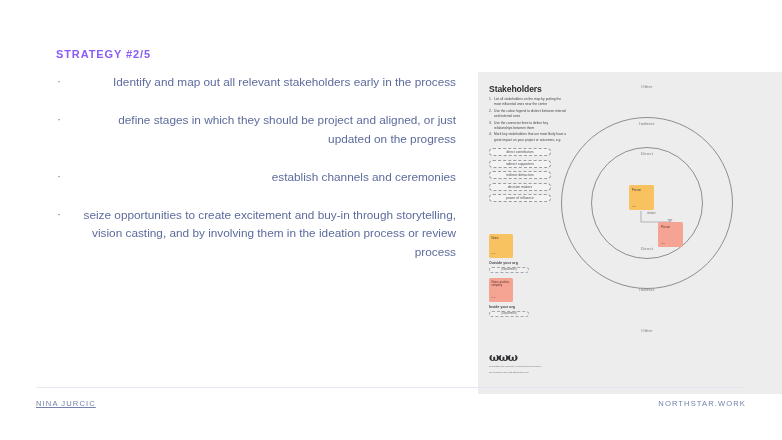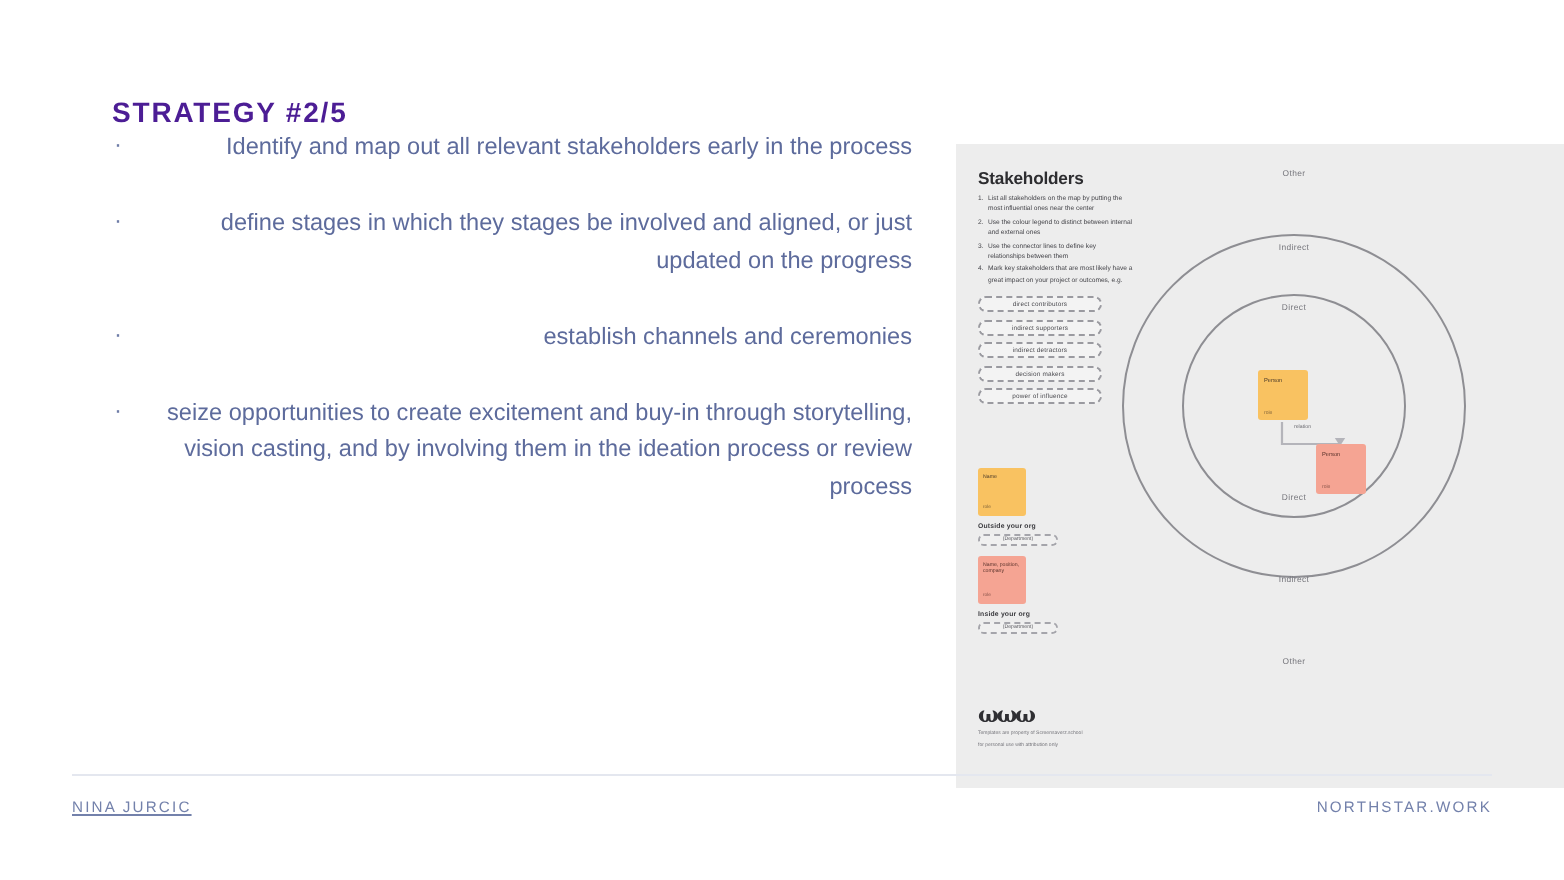--- a/index.html
+++ b/index.html
@@ -15,24 +15,25 @@
     background: #ffffff;
   }
 
   
   #left-col {
     position: absolute;
     left: 56px; top: 48px;
     width: 400px;
   }
   #eyebrow {
-    font-size: 14px;
+    font-size: 11px;
     font-weight: bold;
     letter-spacing: 0.9px;
-    color: #4c1d95;
+    color: #8b5cf6;
+    margin-bottom: 13px;
   }
   #headline {
     font-size: 26px;
     font-weight: 400;
     line-height: 1.26;
     color: #2e3550;
     letter-spacing: -0.2px;
     margin-bottom: 26px;
   }
   #bullets { width: 400px; }
@@ -266,21 +267,21 @@
     <div id="eyebrow">STRATEGY #2/5</div>
 
 
     <div id="bullets">
       <div class="bullet">
         <div class="bullet-dot">·</div>
         <div class="bullet-text">Identify and map out all relevant stakeholders early in the process</div>
       </div>
       <div class="bullet">
         <div class="bullet-dot">·</div>
-        <div class="bullet-text">define stages in which they stages be involved and aligned, or just updated on the progress</div>
+        <div class="bullet-text">define stages in which they should be project and aligned, or just updated on the progress</div>
       </div>
       <div class="bullet">
         <div class="bullet-dot">·</div>
         <div class="bullet-text">establish channels and ceremonies</div>
       </div>
       <div class="bullet">
         <div class="bullet-dot">·</div>
         <div class="bullet-text">seize opportunities to create excitement and buy-in through storytelling, vision casting, and by involving them in the ideation process or review process</div>
       </div>
     </div>

